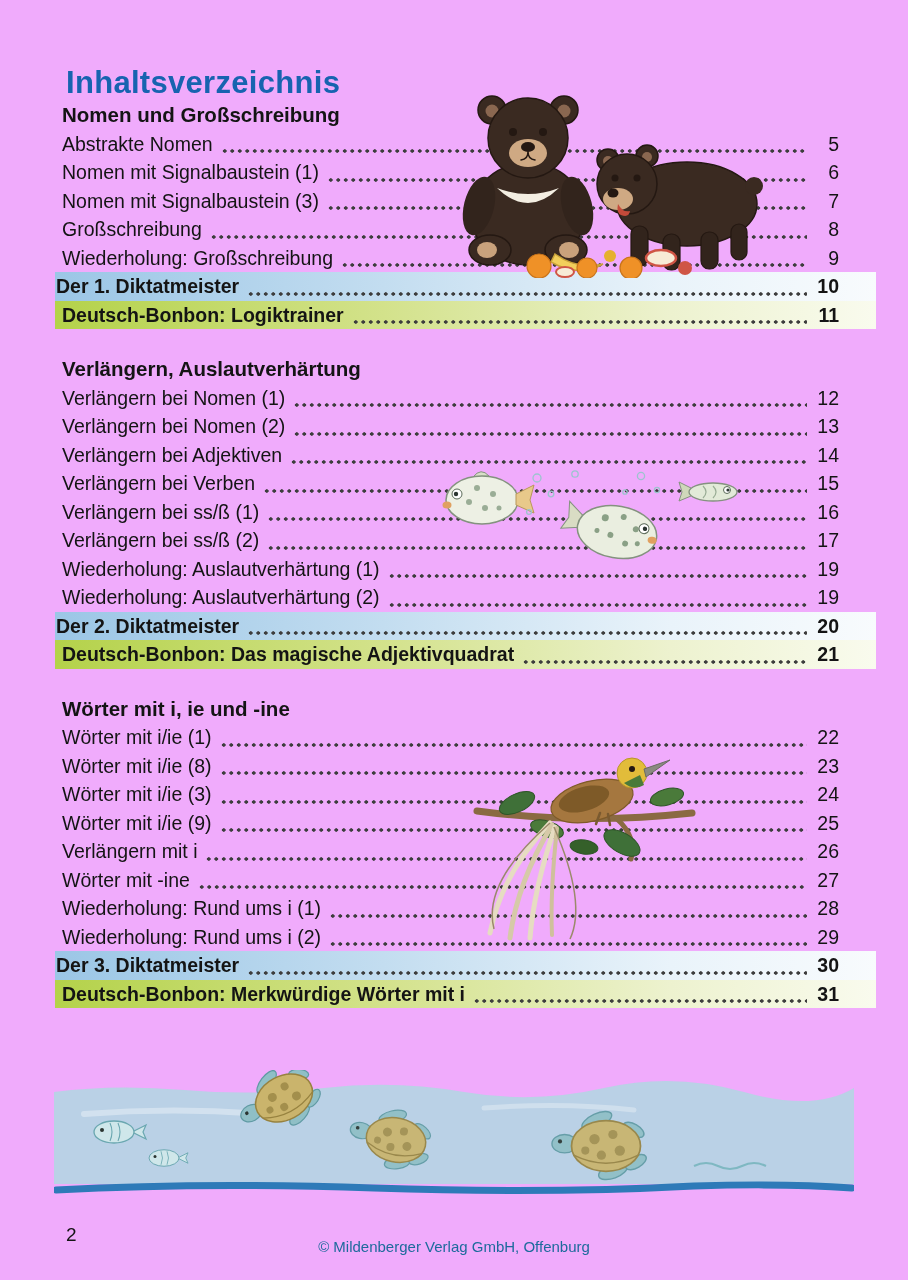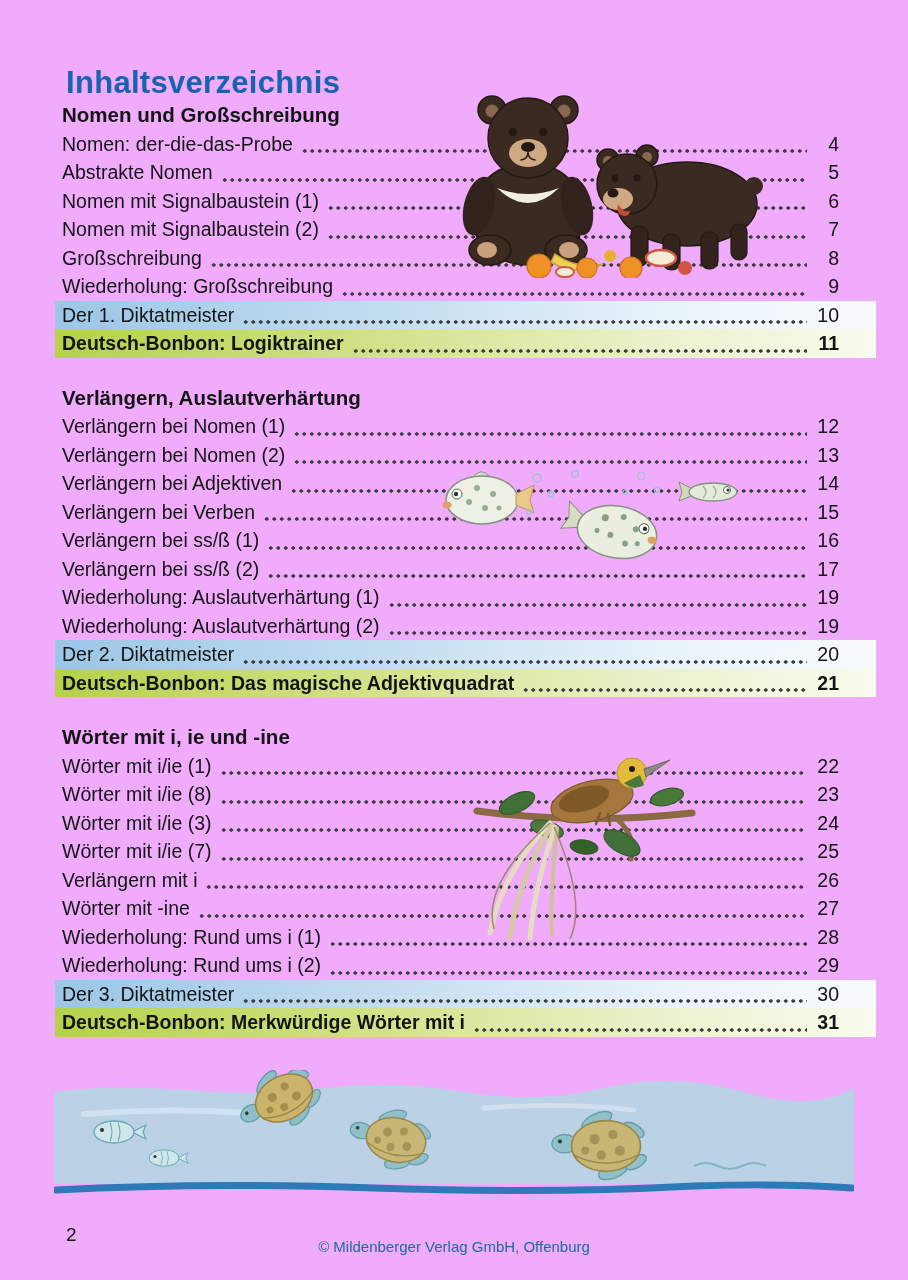--- a/index.html
+++ b/index.html
@@ -9,21 +9,21 @@
   .toc{position:absolute;left:62px;top:101px;width:777px;}
   .toc-section{margin-bottom:26px;}
   .section-heading{font-size:20.5px;font-weight:700;line-height:28.5px;height:28.5px;}
   .toc-row{display:flex;align-items:baseline;height:28.5px;font-size:19.5px;line-height:28.5px;}
   .toc-label{white-space:nowrap;padding-right:8px;}
   .leader{flex:1 1 auto;align-self:flex-end;height:8px;margin-bottom:3px;
           background-image:radial-gradient(circle,#3d3d3d 1.5px,transparent 1.9px);
           background-size:7.5px 8px;background-position:0 50%;background-repeat:repeat-x;}
   .toc-page{min-width:30px;text-align:right;white-space:nowrap;padding-left:2px;}
   .toc-row.diktat{background:linear-gradient(90deg,#9bc6e6 0%,#c3ddf0 40%,#e9f3fa 75%,#f8fbfd 100%);
-          margin-left:-7px;padding-left:7px;margin-right:-37px;padding-right:37px;}
+          margin-left:-7px;padding-left:1px;margin-right:-37px;padding-right:37px;font-weight:bold;}
   .toc-row.bonbon{background:linear-gradient(90deg,#b4d24a 0%,#d3e28b 40%,#edf2cf 75%,#f9fbee 100%);
           margin-left:-7px;padding-left:7px;margin-right:-37px;padding-right:37px;font-weight:bold;}
   .illus{position:absolute;}
   .illus.bears{left:435px;top:78px;width:330px;height:200px;}
   .illus.fish{left:425px;top:462px;width:320px;height:110px;}
   .illus.bird{left:462px;top:733px;width:235px;height:210px;}
   .illus.water{left:54px;top:1070px;width:800px;height:138px;}
   .page-num{position:absolute;left:66px;top:1224px;font-size:19px;color:#141414;}
   .footer{position:absolute;left:0;width:100%;top:1238px;text-align:center;font-size:15px;color:#1d6a9c;}
 </style>
@@ -31,36 +31,31 @@
 <body>
 
 <div class="page">
 
   <h1 class="title">Inhaltsverzeichnis</h1>
 
   <main class="toc">
       <section class="toc-section">
         <div class="section-heading">Nomen und Großschreibung</div>
         <div class="toc-row">
-          <span class="toc-label">Nomen: der-die-das-Probe</span>
-          <span class="leader"></span>
-          <span class="toc-page">4</span>
-        </div>
-        <div class="toc-row">
           <span class="toc-label">Abstrakte Nomen</span>
           <span class="leader"></span>
           <span class="toc-page">5</span>
         </div>
         <div class="toc-row">
           <span class="toc-label">Nomen mit Signalbaustein (1)</span>
           <span class="leader"></span>
           <span class="toc-page">6</span>
         </div>
         <div class="toc-row">
-          <span class="toc-label">Nomen mit Signalbaustein (2)</span>
+          <span class="toc-label">Nomen mit Signalbaustein (3)</span>
           <span class="leader"></span>
           <span class="toc-page">7</span>
         </div>
         <div class="toc-row">
           <span class="toc-label">Großschreibung</span>
           <span class="leader"></span>
           <span class="toc-page">8</span>
         </div>
         <div class="toc-row">
           <span class="toc-label">Wiederholung: Großschreibung</span>
@@ -142,21 +137,21 @@
           <span class="toc-label">Wörter mit i/ie (8)</span>
           <span class="leader"></span>
           <span class="toc-page">23</span>
         </div>
         <div class="toc-row">
           <span class="toc-label">Wörter mit i/ie (3)</span>
           <span class="leader"></span>
           <span class="toc-page">24</span>
         </div>
         <div class="toc-row">
-          <span class="toc-label">Wörter mit i/ie (7)</span>
+          <span class="toc-label">Wörter mit i/ie (9)</span>
           <span class="leader"></span>
           <span class="toc-page">25</span>
         </div>
         <div class="toc-row">
           <span class="toc-label">Verlängern mit i</span>
           <span class="leader"></span>
           <span class="toc-page">26</span>
         </div>
         <div class="toc-row">
           <span class="toc-label">Wörter mit -ine</span>

